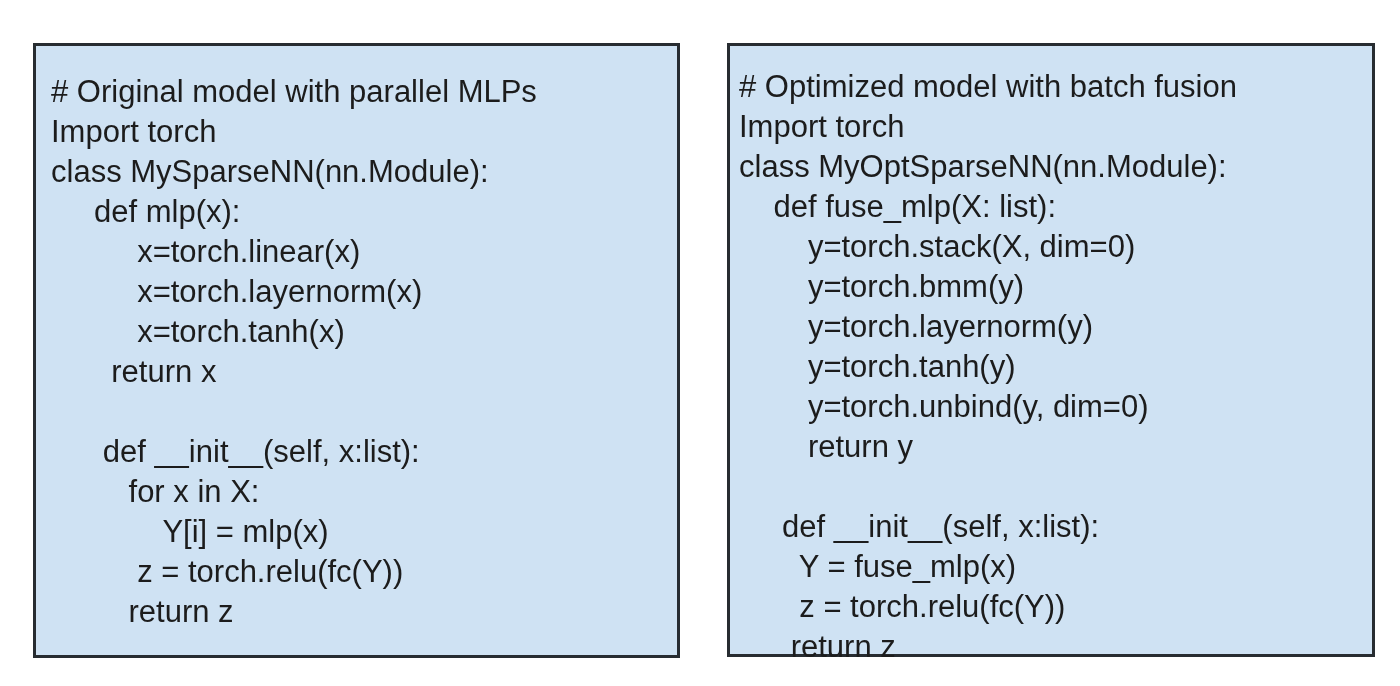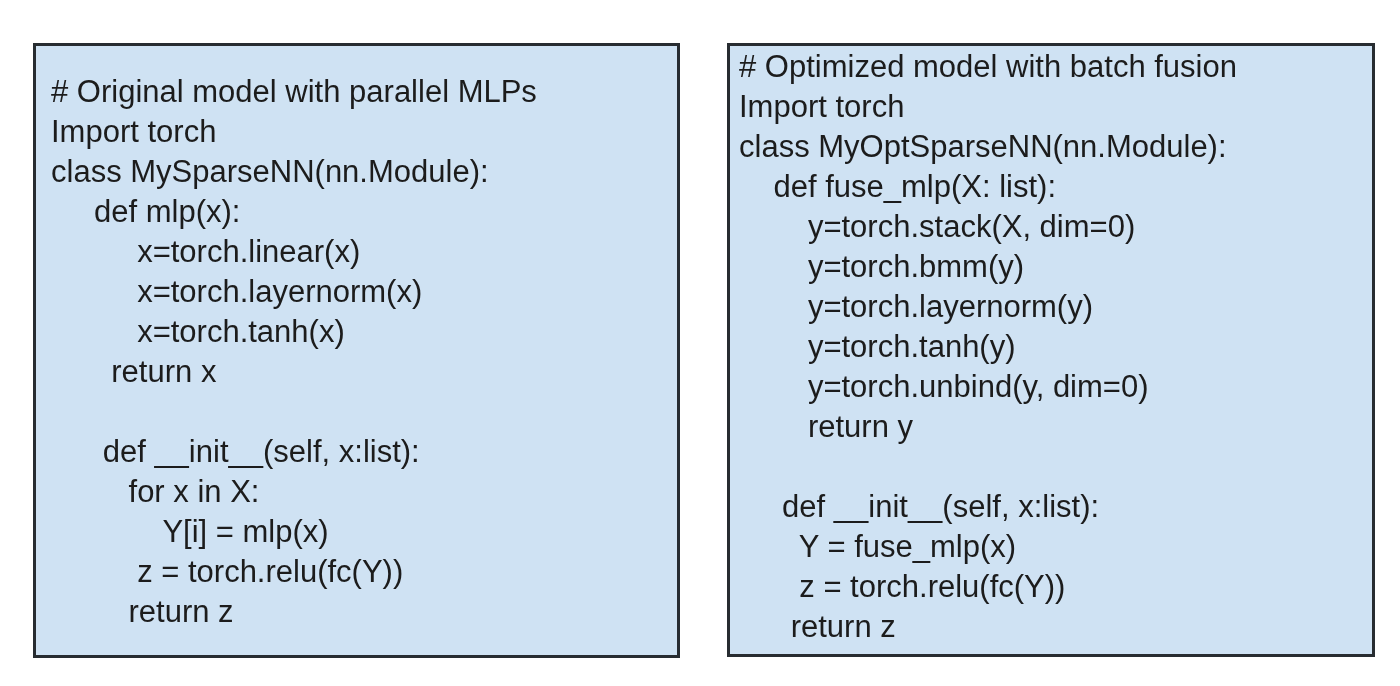--- a/index.html
+++ b/index.html
@@ -27,21 +27,21 @@
     border: 3px solid var(--panel-border);
   }
   .panel-left {
     left: 33px; top: 43px;
     width: 647px; height: 615px;
     padding: 26px 12px 10px 15px;
   }
   .panel-right {
     left: 727px; top: 43px;
     width: 648px; height: 614px;
-    padding: 1px 10px 8px 9px;
+    padding: 21px 10px 8px 9px;
   }
   .code {
     font-family: "Liberation Sans", "DejaVu Sans", sans-serif;
     font-size: 31px;
     line-height: 40px;
     color: var(--code-text);
     white-space: pre;
     letter-spacing: 0px;
   }
 </style>

